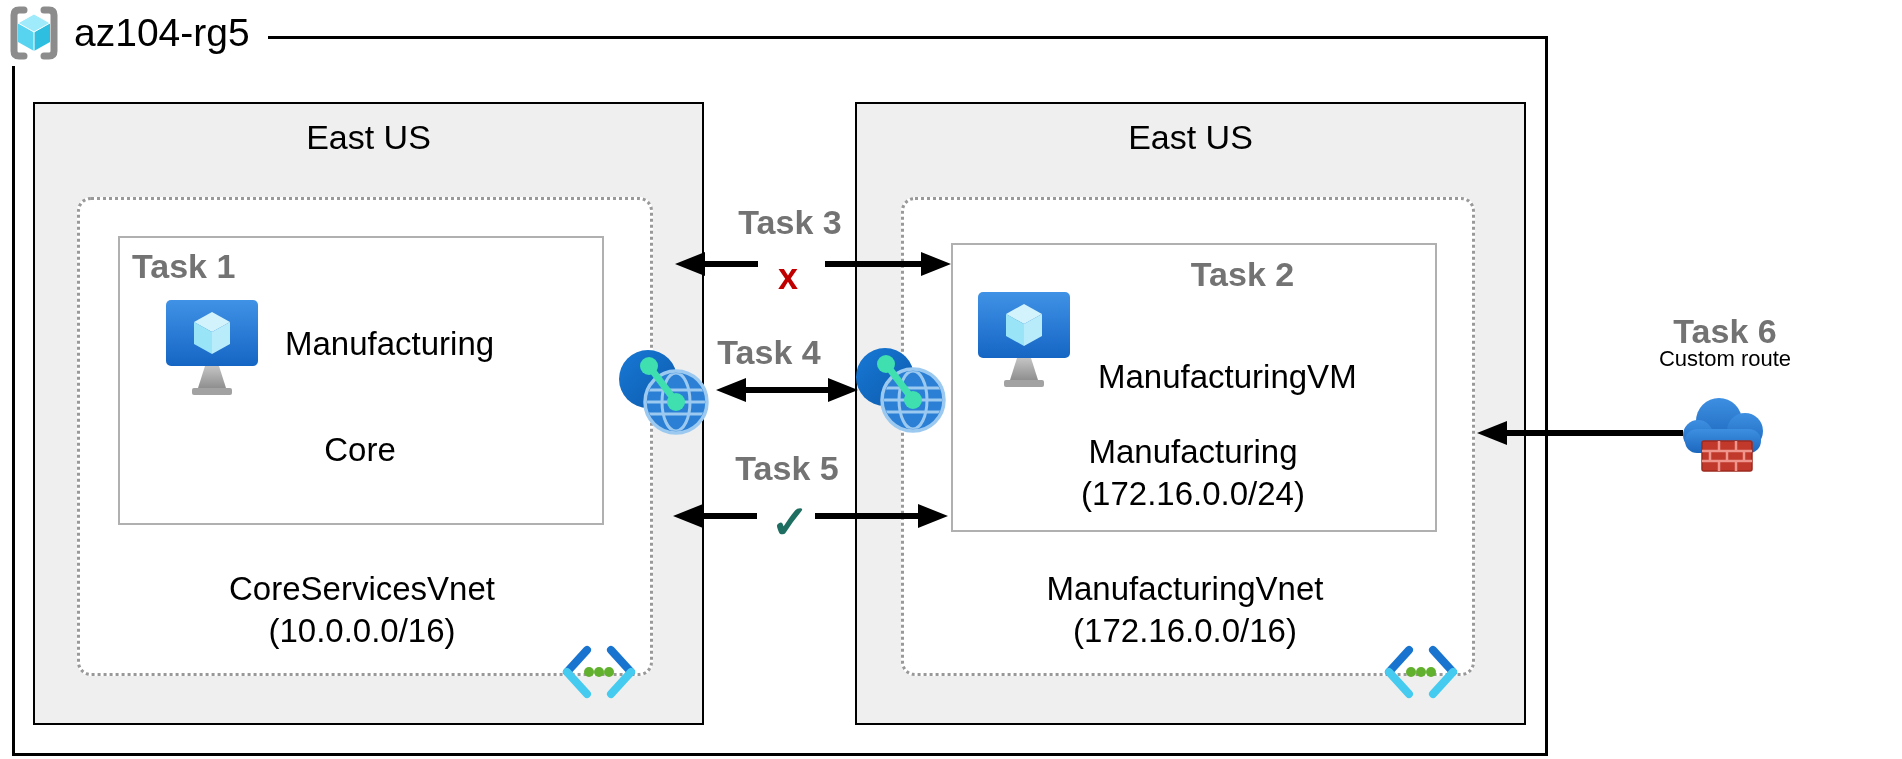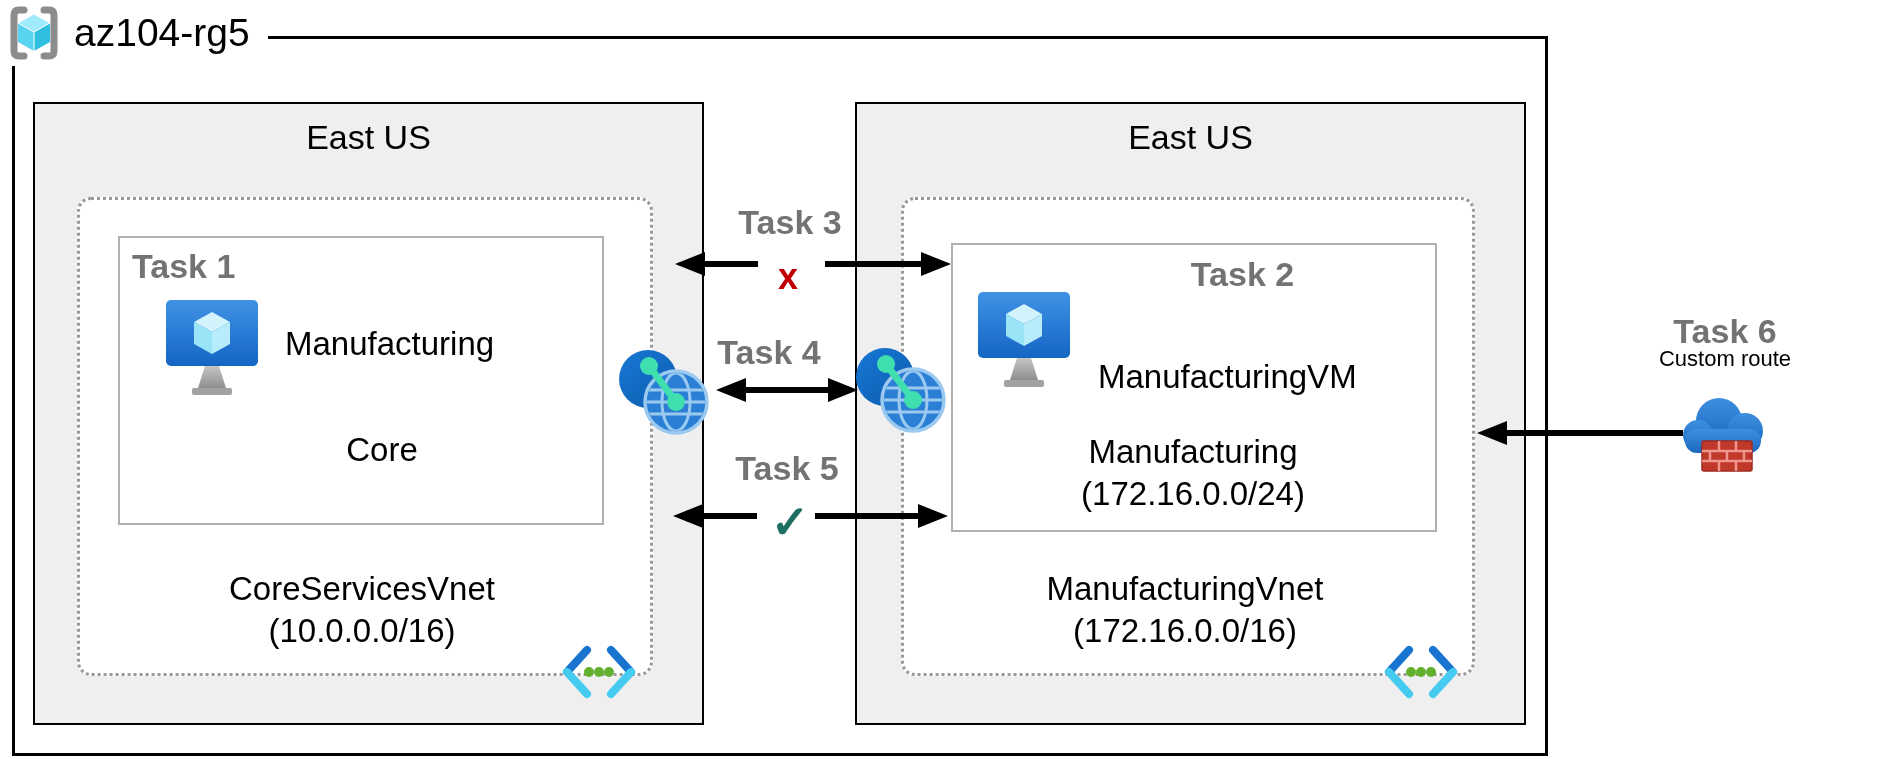--- a/index.html
+++ b/index.html
@@ -69,21 +69,21 @@
       </defs>
       <rect x="2" y="2" width="92" height="66" rx="5" fill="url(#scr1)"></rect>
       <polygon points="48,14 66,24 48,34 30,24" fill="#d2f3fc"></polygon>
       <polygon points="30,24 48,34 48,56 30,46" fill="#9ae4f7"></polygon>
       <polygon points="66,24 48,34 48,56 66,46" fill="#b9ecfa"></polygon>
       <polygon points="41,68 55,68 62,90 34,90" fill="url(#std1)"></polygon>
       <rect x="28" y="90" width="40" height="7" rx="2" fill="#a2a2a2"></rect>
     </svg>
   </div>
   <div class="abs name" style="left:285px;top:325px;">Manufacturing</div>
-  <div class="abs center-lines" style="left:118px;top:429px;width:484px;padding-left:22px;">
+  <div class="abs center-lines" style="left:118px;top:429px;width:484px;">
     <div>Core</div>
   </div>
   <div class="abs center-lines" style="left:77px;top:568px;width:570px;">
     <div>CoreServicesVnet</div>
     <div>(10.0.0.0/16)</div>
   </div>
   <div class="abs icon" style="left:561px;top:644px;">
     <svg width="76" height="56" viewBox="0 0 76 56">
       <path d="M26 6 L6 28" stroke="#1874cf" stroke-width="8" stroke-linecap="round" fill="none"></path>
       <path d="M6 28 L26 50" stroke="#45cbf0" stroke-width="8" stroke-linecap="round" fill="none"></path>

